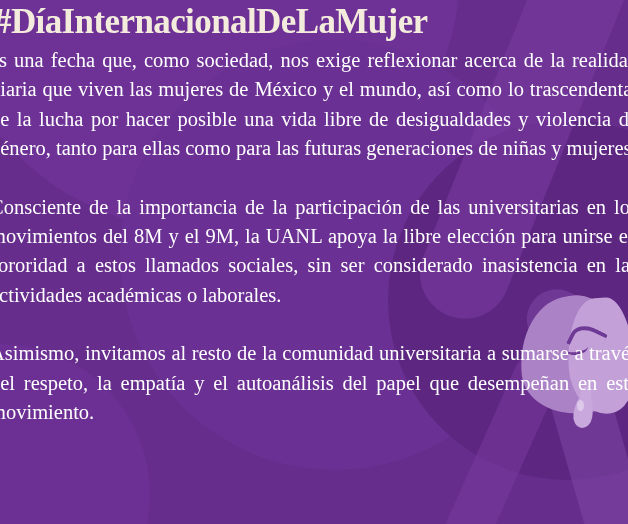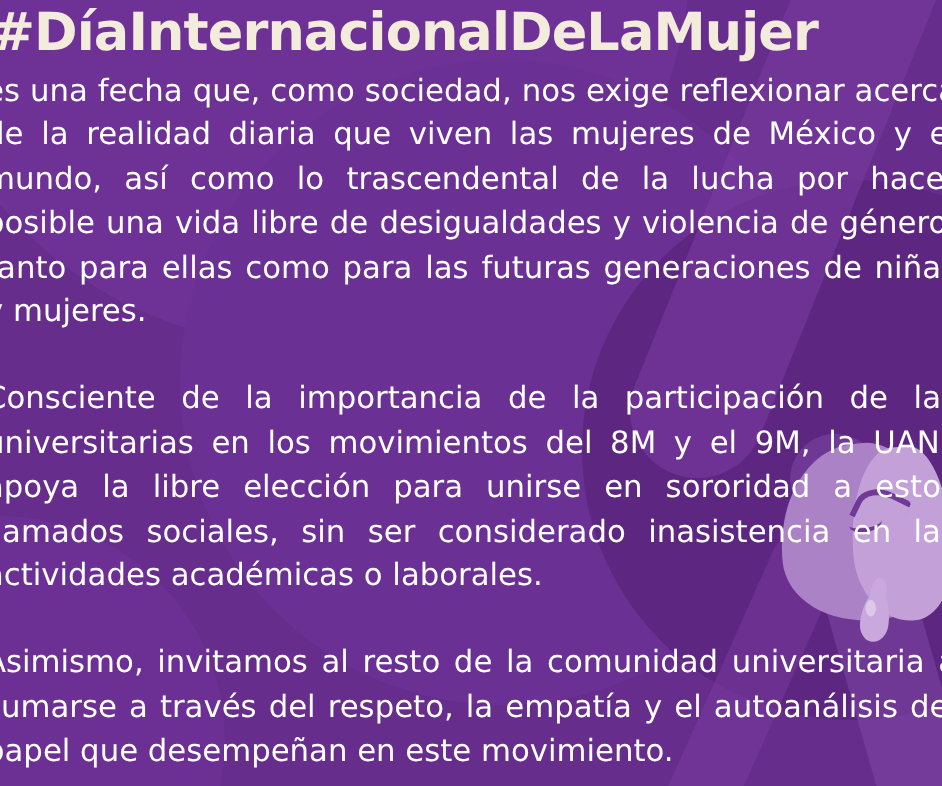--- a/index.html
+++ b/index.html
@@ -151,20 +151,21 @@
     background: #e2cfee;
     border-radius: 50%;
     opacity: .8;
   }
 
   
   .content {
     position: absolute;
     inset: 0;
     padding: 0;
+    font-family: Liberation Serif, serif;
   }
   .headline {
     position: absolute;
     left: -6px;
     top: 2px;
     width: 642px;
     color: #f3ecdd;
     font-weight: bold;
     font-size: 35px;
     line-height: 40px;

